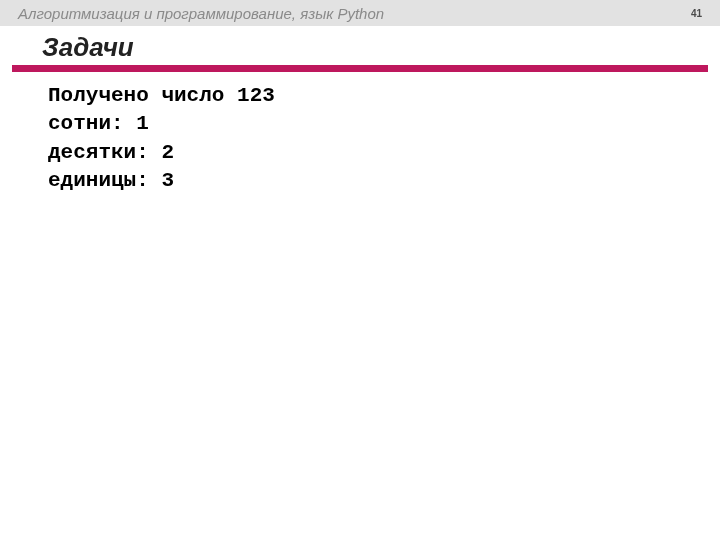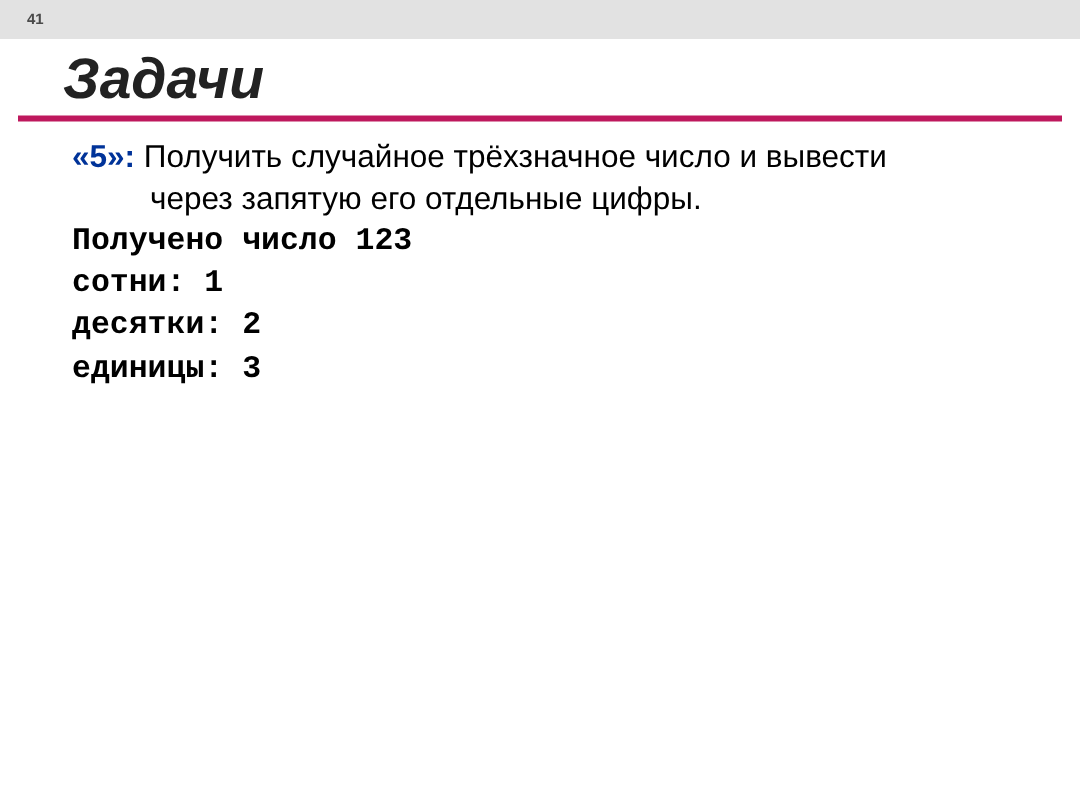--- a/index.html
+++ b/index.html
@@ -28,25 +28,25 @@
       color: #8a8a8a;
       font-size: 15px;
     }
     .page-number {
       color: #4a4a4a;
       font-size: 10px;
       font-weight: bold;
     }
     .slide-title {
       padding: 6px 18px 2px 30px;
-      font-size: 38px;
+      font-size: 26px;
       font-weight: bold;
       font-style: italic;
       color: #222;
-      border-bottom: 4px solid #be185d;
+      border-bottom: 7px solid #be185d;
       margin: 0 12px 0 12px;
     }
     .content {
       padding: 10px 30px 0 48px;
       font-size: 21px;
       line-height: 1.35;
       color: #000;
     }
     .task-label {
       color: #003399;
@@ -69,27 +69,24 @@
       font-size: 21px;
       line-height: 1.35;
       color: #000;
       white-space: pre;
     }
   </style>
 </head>
 <body>
 
 <div class="header-bar">
+  <span class="header-title">Алгоритмизация и программирование, язык Python</span>
   <span class="page-number">41</span>
 </div>
 
 <div class="slide-title">Задачи</div>
 
 <div class="content">
-  <div>
-    <span class="task-label">«5»:</span><span class="task-text"> Получить случайное трёхзначное число и вывести</span>
-    <div class="task-line2 task-text">через запятую его отдельные цифры.</div>
-  </div>
   <div class="mono-block"><span>Получено число 123</span>
 <span>сотни: 1</span>
 <span>десятки: 2</span>
 <span>единицы: 3</span></div>
 </div>
 
 </body></html>

